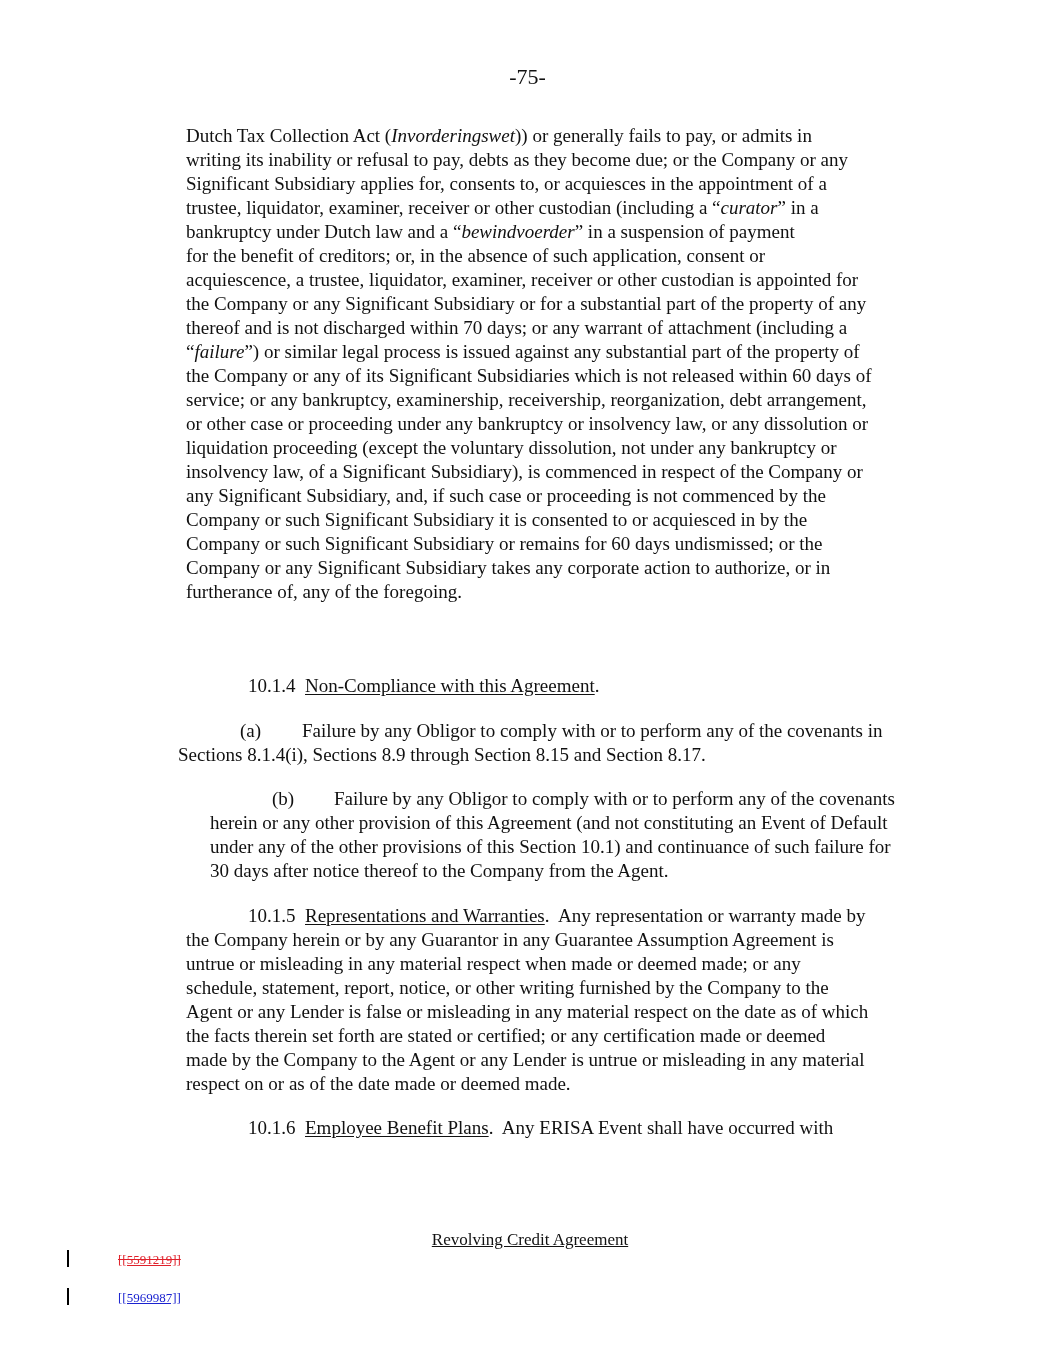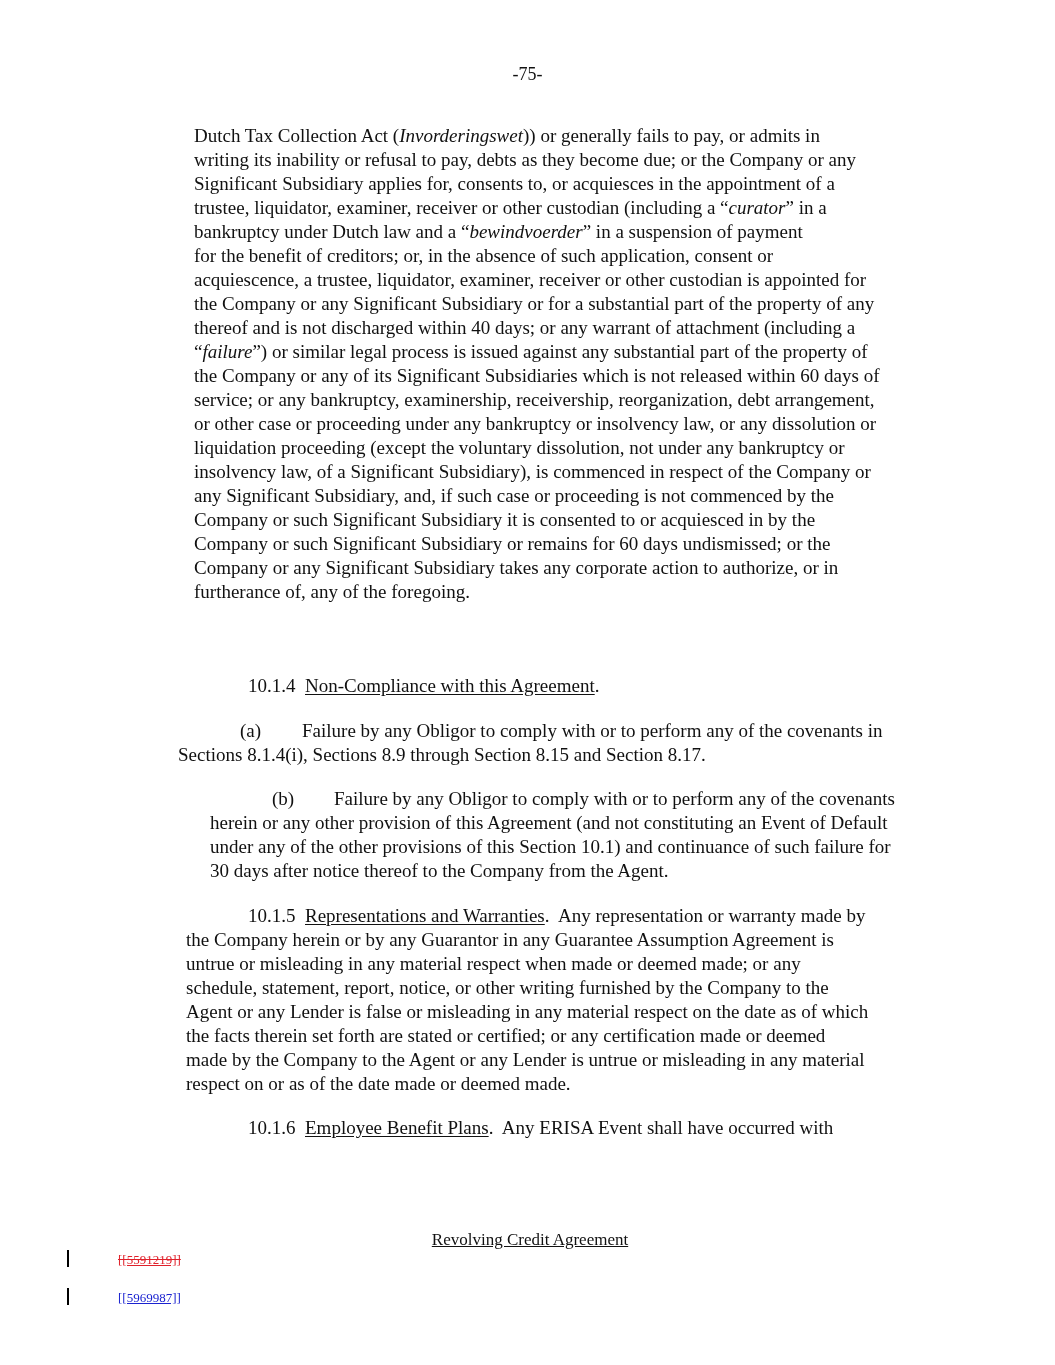--- a/index.html
+++ b/index.html
@@ -1,44 +1,44 @@
 <!DOCTYPE html>
 <html><head>
 <meta charset="utf-8">
 <style>
   html, body { margin: 0; padding: 0; background: #ffffff; }
   body { width: 1055px; height: 1365px; position: relative; overflow: hidden;
          font-family: "Liberation Serif", "DejaVu Serif", serif; color: #111; }
-  .page-num { position: absolute; top: 64px; left: 0; width: 1055px; text-align: center; font-size: 18px; }
+  .page-num { position: absolute; top: 64px; left: 0; width: 1055px; text-align: center; font-size: 22px; }
   .block { position: absolute; font-size: 19px; line-height: 24px; white-space: nowrap; }
   .line { display: block; height: 24px; }
   .ital { font-style: italic; }
   .ul { text-decoration: underline; text-underline-offset: 2px; }
   .footer-title { position: absolute; top: 1230px; left: 0; width: 1060px; text-align: center; font-size: 17px; text-decoration: underline; }
   .bar { position: absolute; left: 67px; width: 2px; height: 17px; background: #000; }
   .docid { position: absolute; left: 118px; font-size: 13px; font-weight: normal; text-decoration: underline; }
   .docid.old { color: #e0202a; text-decoration: line-through underline; }
   .docid.new { color: #1a22d0; }
   .tab { display: inline-block; }
 </style>
 </head>
 <body>
 
 <div class="page-num">-75-</div>
 
-<div class="block" id="para1" style="top:124px; left:194px;">
+<div class="block" id="para1" style="top:124px; left:186px;">
     <span class="line"><span>Dutch Tax Collection Act (</span><span class="ital">Invorderingswet</span><span>)) or generally fails to pay, or admits in</span></span>
     <span class="line"><span>writing its inability or refusal to pay, debts as they become due; or the Company or any</span></span>
     <span class="line"><span>Significant Subsidiary applies for, consents to, or acquiesces in the appointment of a</span></span>
     <span class="line"><span>trustee, liquidator, examiner, receiver or other custodian (including a “</span><span class="ital">curator</span><span>” in a</span></span>
     <span class="line"><span>bankruptcy under Dutch law and a “</span><span class="ital">bewindvoerder</span><span>” in a suspension of payment</span></span>
     <span class="line"><span>for the benefit of creditors; or, in the absence of such application, consent or</span></span>
     <span class="line"><span>acquiescence, a trustee, liquidator, examiner, receiver or other custodian is appointed for</span></span>
     <span class="line"><span>the Company or any Significant Subsidiary or for a substantial part of the property of any</span></span>
-    <span class="line"><span>thereof and is not discharged within 40 days; or any warrant of attachment (including a</span></span>
+    <span class="line"><span>thereof and is not discharged within 70 days; or any warrant of attachment (including a</span></span>
     <span class="line"><span>“</span><span class="ital">failure</span><span>”) or similar legal process is issued against any substantial part of the property of</span></span>
     <span class="line"><span>the Company or any of its Significant Subsidiaries which is not released within 60 days of</span></span>
     <span class="line"><span>service; or any bankruptcy, examinership, receivership, reorganization, debt arrangement,</span></span>
     <span class="line"><span>or other case or proceeding under any bankruptcy or insolvency law, or any dissolution or</span></span>
     <span class="line"><span>liquidation proceeding (except the voluntary dissolution, not under any bankruptcy or</span></span>
     <span class="line"><span>insolvency law, of a Significant Subsidiary), is commenced in respect of the Company or</span></span>
     <span class="line"><span>any Significant Subsidiary, and, if such case or proceeding is not commenced by the</span></span>
     <span class="line"><span>Company or such Significant Subsidiary it is consented to or acquiesced in by the</span></span>
     <span class="line"><span>Company or such Significant Subsidiary or remains for 60 days undismissed; or the</span></span>
     <span class="line"><span>Company or any Significant Subsidiary takes any corporate action to authorize, or in</span></span>

